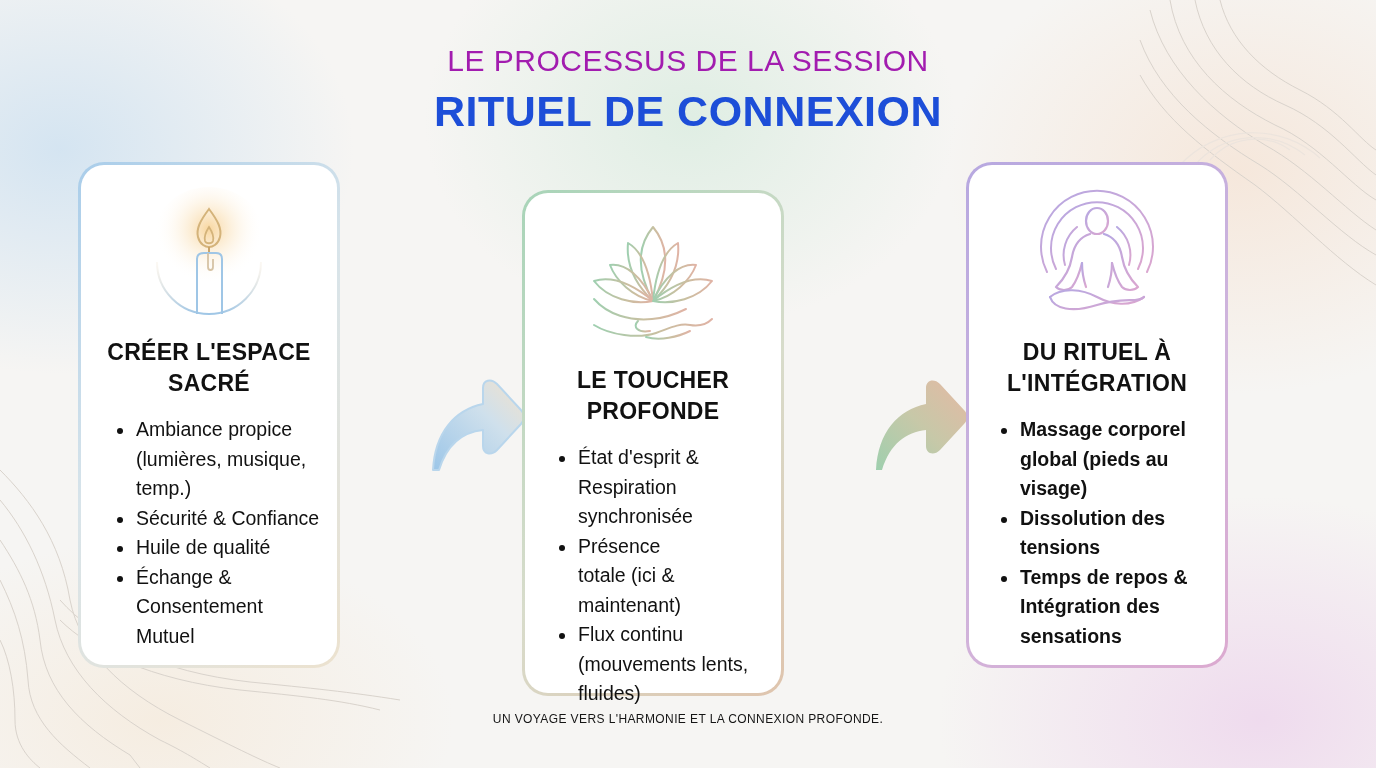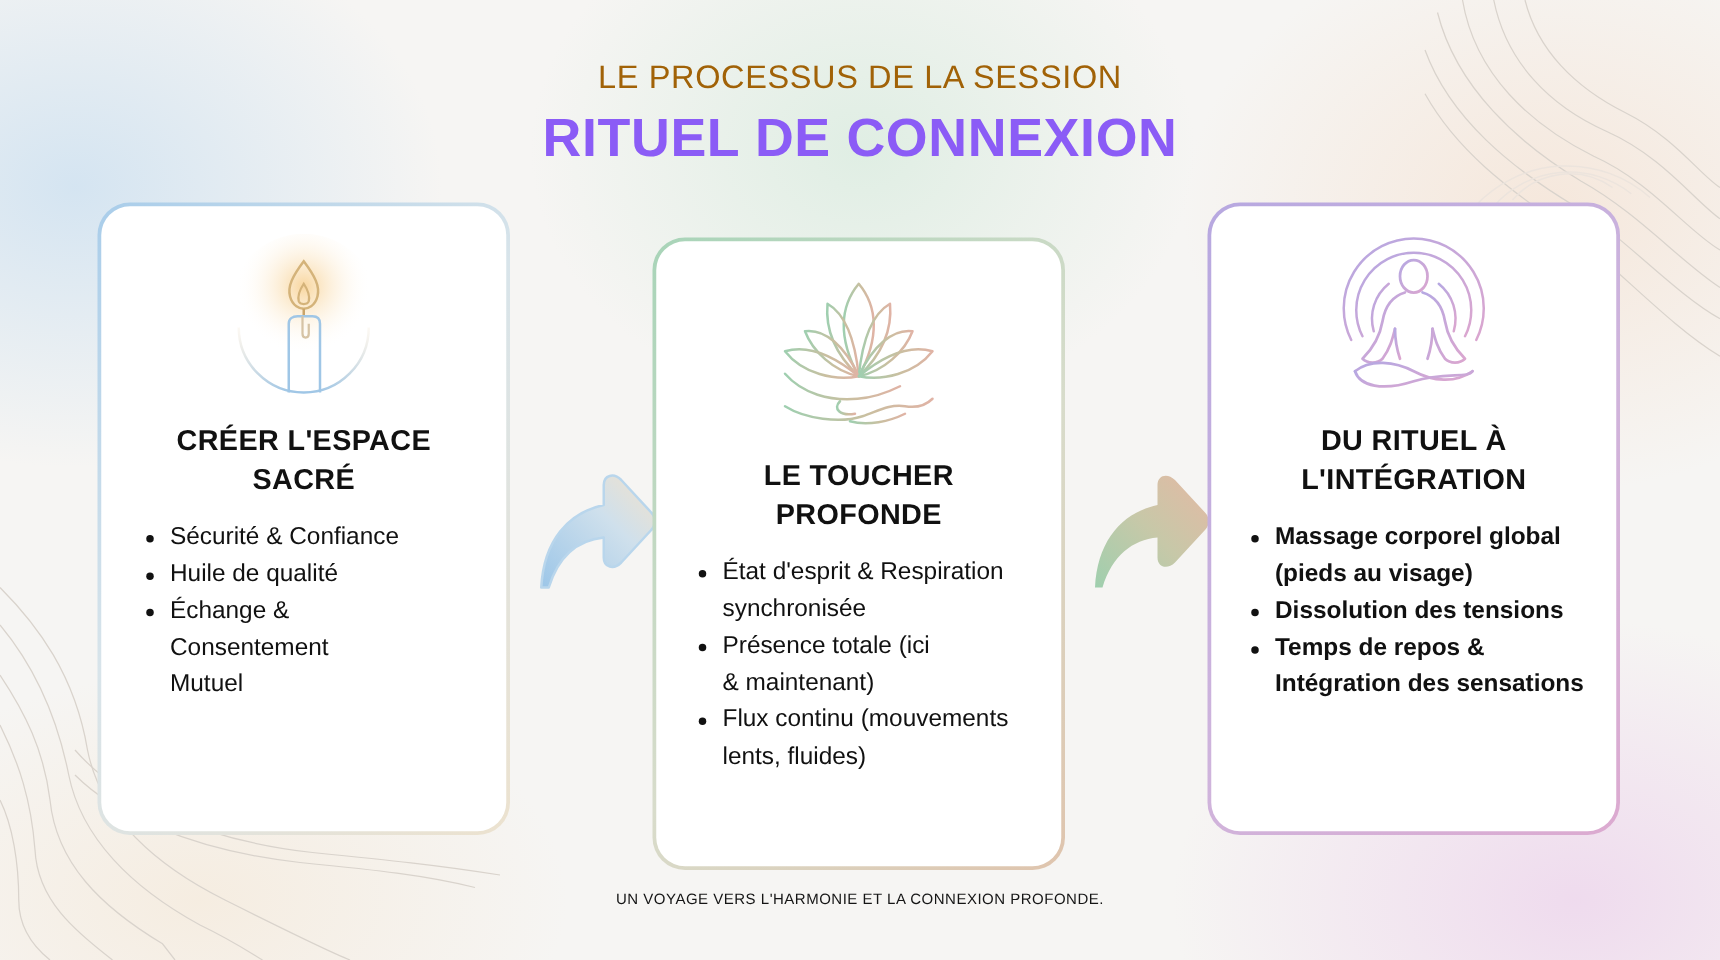--- a/index.html
+++ b/index.html
@@ -13,28 +13,28 @@
       radial-gradient(ellipse 380px 300px at 690px 120px, rgba(205,232,215,0.55), transparent 70%),
       radial-gradient(ellipse 420px 320px at 1240px 170px, rgba(245,220,200,0.55), transparent 70%),
       radial-gradient(ellipse 460px 320px at 1260px 720px, rgba(235,205,235,0.65), transparent 70%),
       radial-gradient(ellipse 420px 260px at 160px 720px, rgba(245,230,210,0.55), transparent 70%),
       #f6f5f3;
   }
   .bg-lines { position: absolute; inset: 0; pointer-events: none; }
 
   .title-block { position: absolute; top: 38px; left: 0; width: 1376px; text-align: center; }
   .title-top {
-    font-size: 26px; font-weight: 400; letter-spacing: 0.5px; line-height: 46px; color: #a16207;
+    font-size: 30px; font-weight: 400; letter-spacing: 0.5px; line-height: 46px; color: #a21caf;
   }
   .title-main {
-    font-size: 43px; font-weight: 700; letter-spacing: 0.5px; line-height: 54px; color: #8b5cf6;
+    font-size: 43px; font-weight: 700; letter-spacing: 0.5px; line-height: 54px; color: #1d4ed8;
   }
 
   .card {
-    position: absolute; top: 162px; height: 506px; width: 330px;
+    position: absolute; top: 162px; height: 506px; width: 262px;
     border-radius: 26px; padding: 3px;
   }
   .card-inner {
     width: 100%; height: 100%; background: #fff; border-radius: 23px; position: relative;
   }
   .card-1 { left: 78px;  background: linear-gradient(135deg, #a9cdea 0%, #d8e4ea 45%, #ece2cf 100%); }
   .card-2 { left: 522px; background: linear-gradient(135deg, #a8d4b8 0%, #d8dccb 55%, #dfc4ad 100%); margin-top: 28px; }
   .card-3 { left: 966px; background: linear-gradient(135deg, #b7a8e0 0%, #cfb4dc 55%, #dcaad0 100%); }
 
   .card-icon { position: absolute; left: 50%; transform: translateX(-50%); top: 22px; width: 150px; height: 140px; }
@@ -114,20 +114,21 @@
       <path d="M75 40 C71 46 70 50 71 54 C72 57 78 57 79 54 C80 50 79 46 75 40 Z" fill="none" stroke="#d4b37a" stroke-width="1.8"></path>
       <line x1="75" y1="60" x2="75" y2="66" stroke="#c9a46a" stroke-width="2"></line>
       <path d="M63 127 L63 72 C63 68 66 66 70 66 L82 66 C86 66 88 68 88 72 L88 127" fill="none" stroke="#9fc6e6" stroke-width="2"></path>
       <path d="M74 66 L74 80 C74 84 79 84 79 80 L79 72" fill="none" stroke="#d6c3a5" stroke-width="1.8"></path>
     </svg>
     <div class="card-title">
       <div>CRÉER L'ESPACE</div>
       <div>SACRÉ</div>
     </div>
     <ul class="card-list">
+      <li style="padding-right:10px">Ambiance propice (lumières, musique, temp.)</li>
       <li>Sécurité &amp; Confiance</li>
       <li>Huile de qualité</li>
       <li style="padding-right:80px">Échange &amp; Consentement Mutuel</li>
     </ul>
   </div>
 </div>
 
 <svg class="arrow arrow-1" viewBox="0 0 100 110">
   <defs>
     <linearGradient id="ag1" x1="0" y1="1" x2="1" y2="0">

